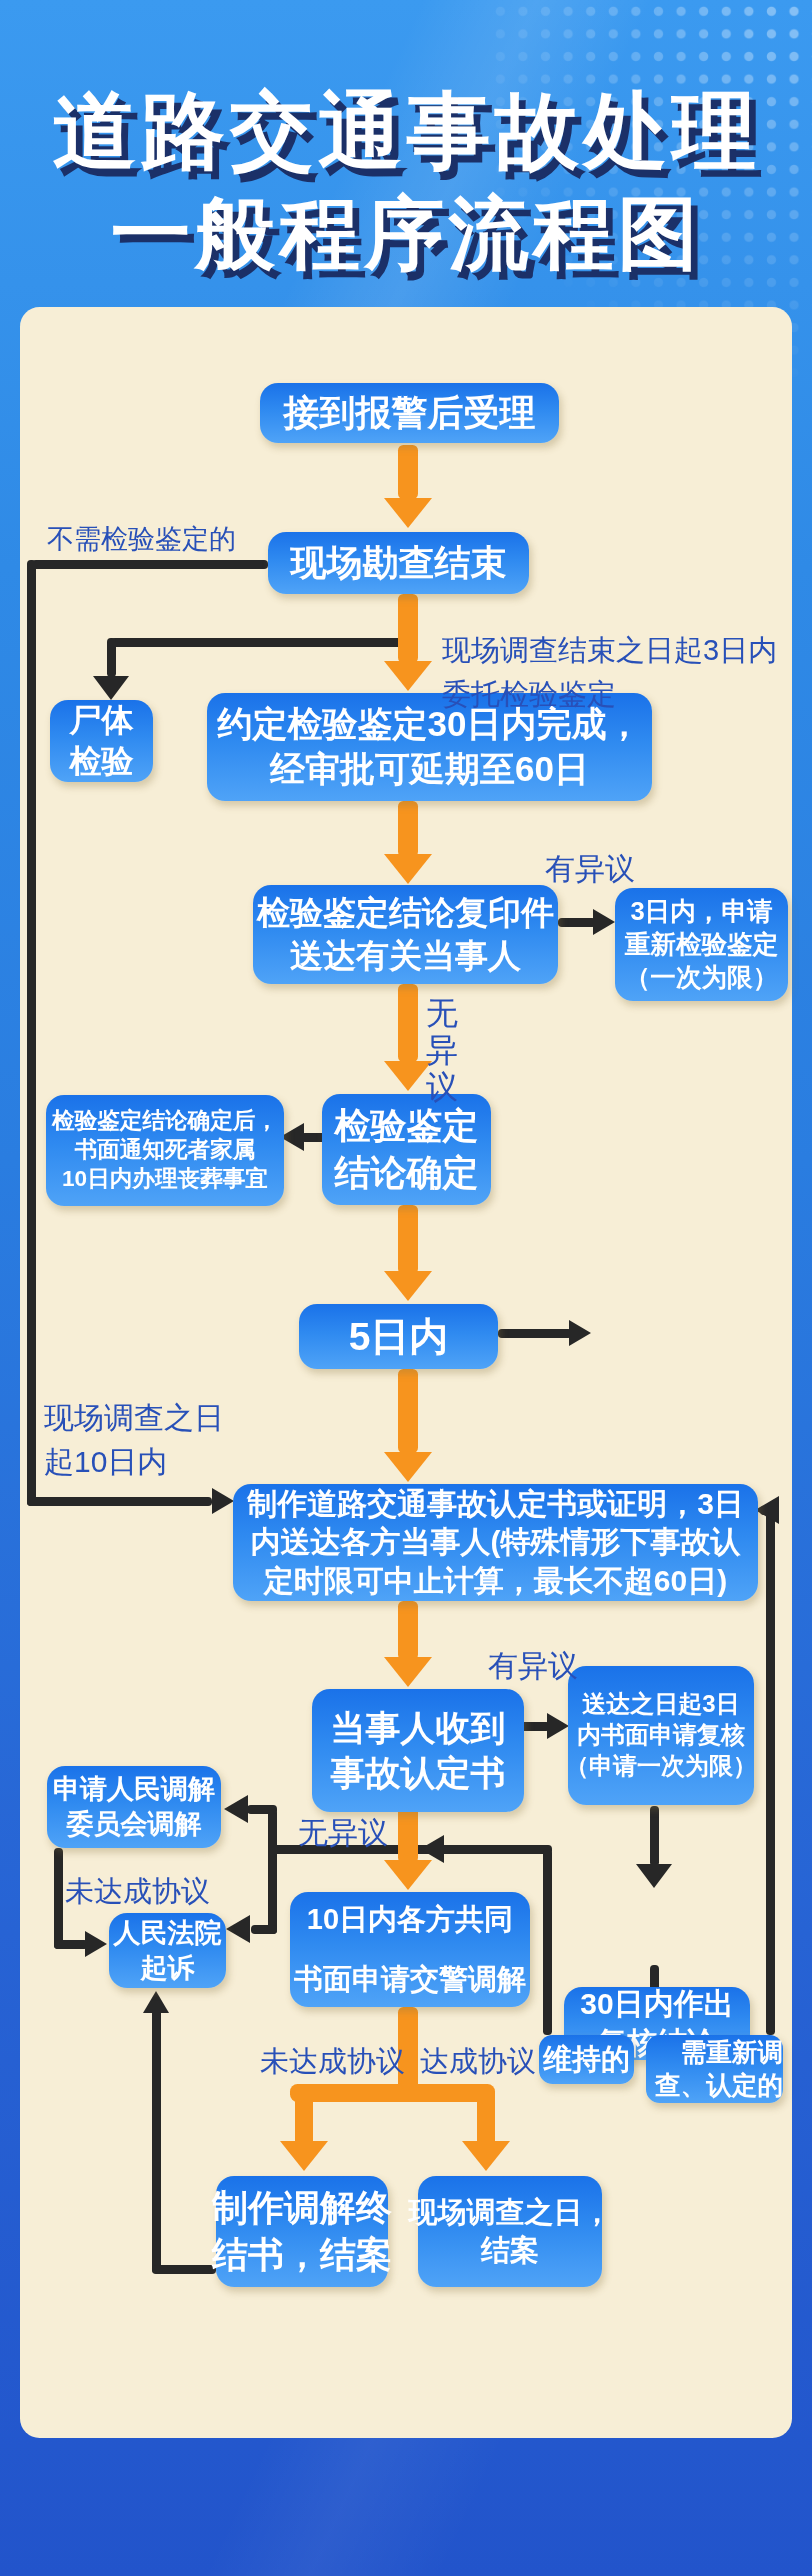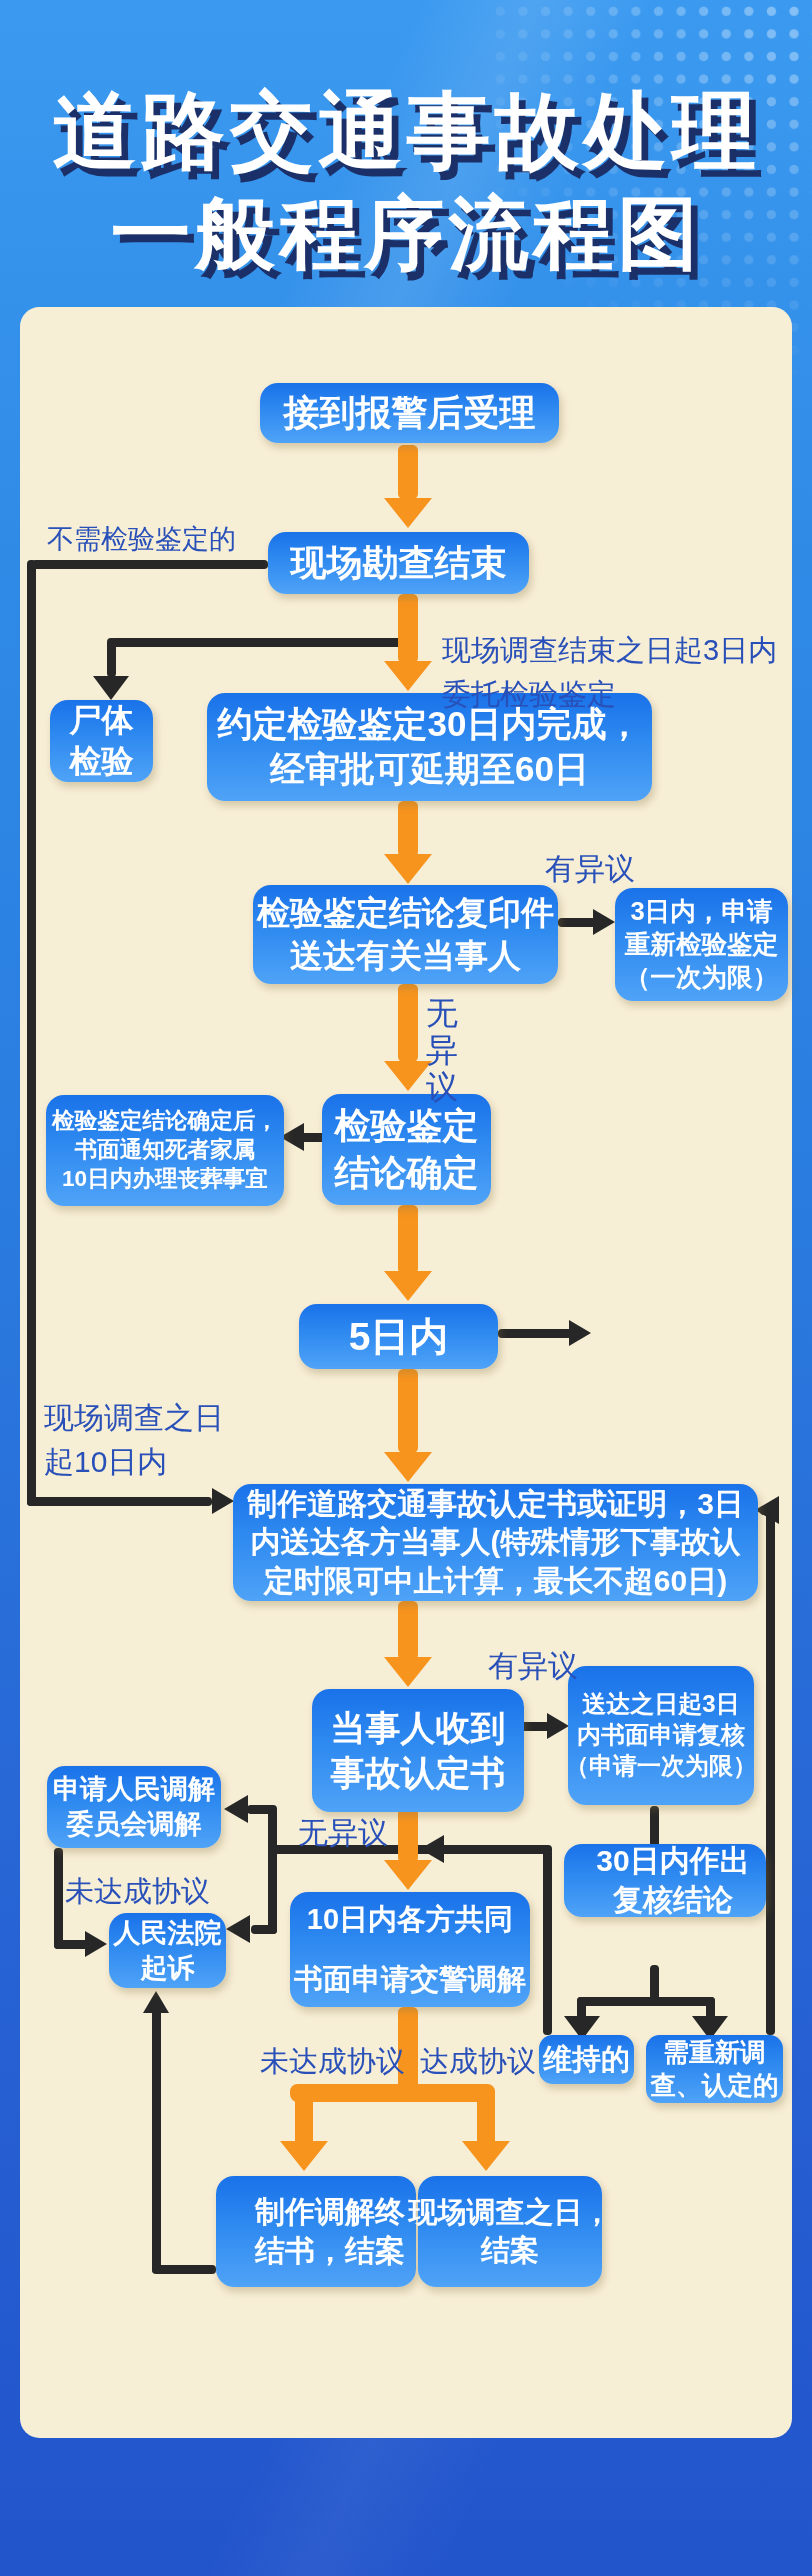--- a/index.html
+++ b/index.html
@@ -193,32 +193,32 @@
     <span>委员会调解</span>
   </div>
   <div class="box" style="left:109px;top:1913px;width:117px;height:75px;font-size:27px;">
     <span>人民法院</span>
     <span>起诉</span>
   </div>
   <div class="box" style="left:290px;top:1892px;width:240px;height:115px;font-size:29px;gap:22px;">
     <span>10日内各方共同</span>
     <span>书面申请交警调解</span>
   </div>
-  <div class="box" style="left:564px;top:1844px;width:186px;height:73px;font-size:30px;padding-left:16px;">
+  <div class="box" style="left:564px;top:1987px;width:186px;height:73px;font-size:30px;">
     <span>30日内作出</span>
     <span>复核结论</span>
   </div>
   <div class="box" style="left:539px;top:2035px;width:95px;height:49px;font-size:29px;border-radius:13.5px;">
     <span>维持的</span>
   </div>
-  <div class="box" style="left:646px;top:2035px;width:137px;height:68px;font-size:25.6px;border-radius:13.5px;">
+  <div class="box" style="left:646px;top:2035px;width:137px;height:68px;font-size:25.6px;border-radius:13.5px;align-items:flex-end;">
     <span>需重新调</span>
     <span>查、认定的</span>
   </div>
-  <div class="box" style="left:216px;top:2176px;width:172px;height:111px;font-size:30px;padding-left:28px;">
+  <div class="box" style="left:216px;top:2176px;width:172px;height:111px;font-size:36px;">
     <span>制作调解终</span>
     <span>结书，结案</span>
   </div>
   <div class="box" style="left:418px;top:2176px;width:184px;height:111px;font-size:29px;">
     <span>现场调查之日，</span>
     <span>结案</span>
   </div>
 
   <div class="lbl" style="left:47px;top:521px;font-size:27px;">不需检验鉴定的</div>
   <div class="lbl" style="left:442px;top:617px;font-size:29px;line-height:1.5;margin-top:12px;">

